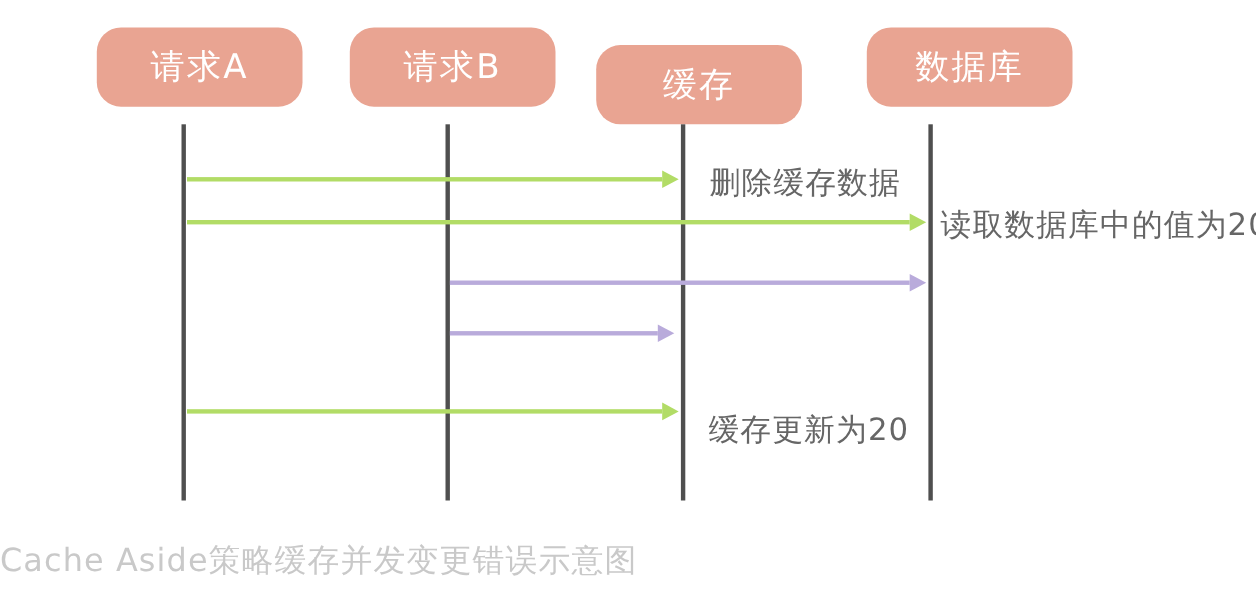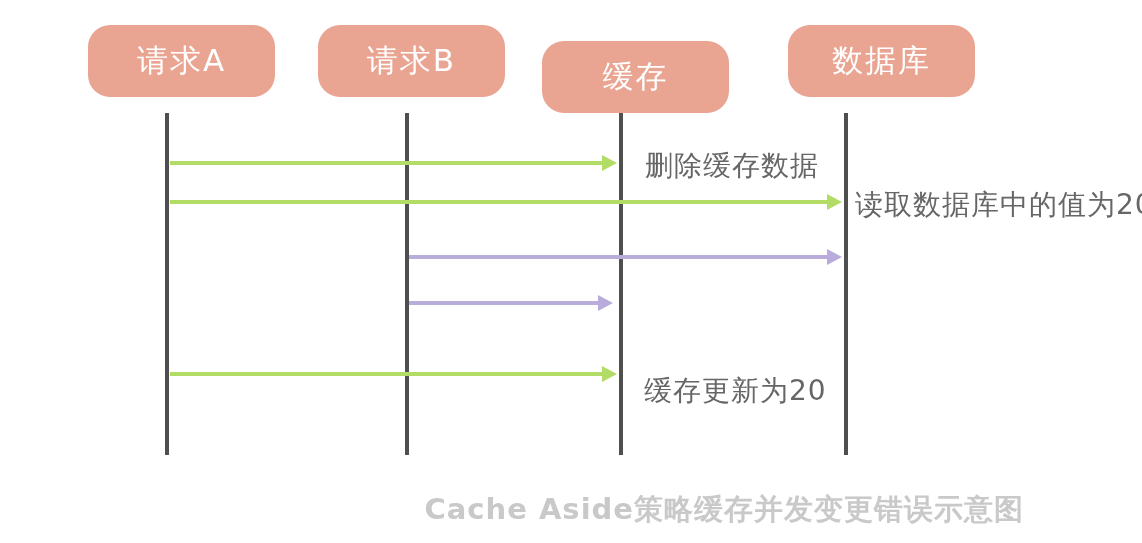--- a/index.html
+++ b/index.html
@@ -93,25 +93,24 @@
   .lbl3 { left: 855px; top: 240px; }
   .lbl4 { left: 648px; top: 287px; }
   .lbl5 { left: 644px; top: 359px; margin-top: 13px; }
 
   
   .caption {
     position: absolute;
     left: 0;
     top: 490px;
     width: 1024px;
-    text-align: right;
+    text-align: left;
     color: var(--caption_text, #c9c9c9);
     font-size: 29px;
     letter-spacing: 1px;
-    font-weight: bold;
   }
 </style>
 </head>
 <body>
 
 <div class="stage">
 
   <div class="actor-box actor-a">
     <span>请求A</span>
   </div>

